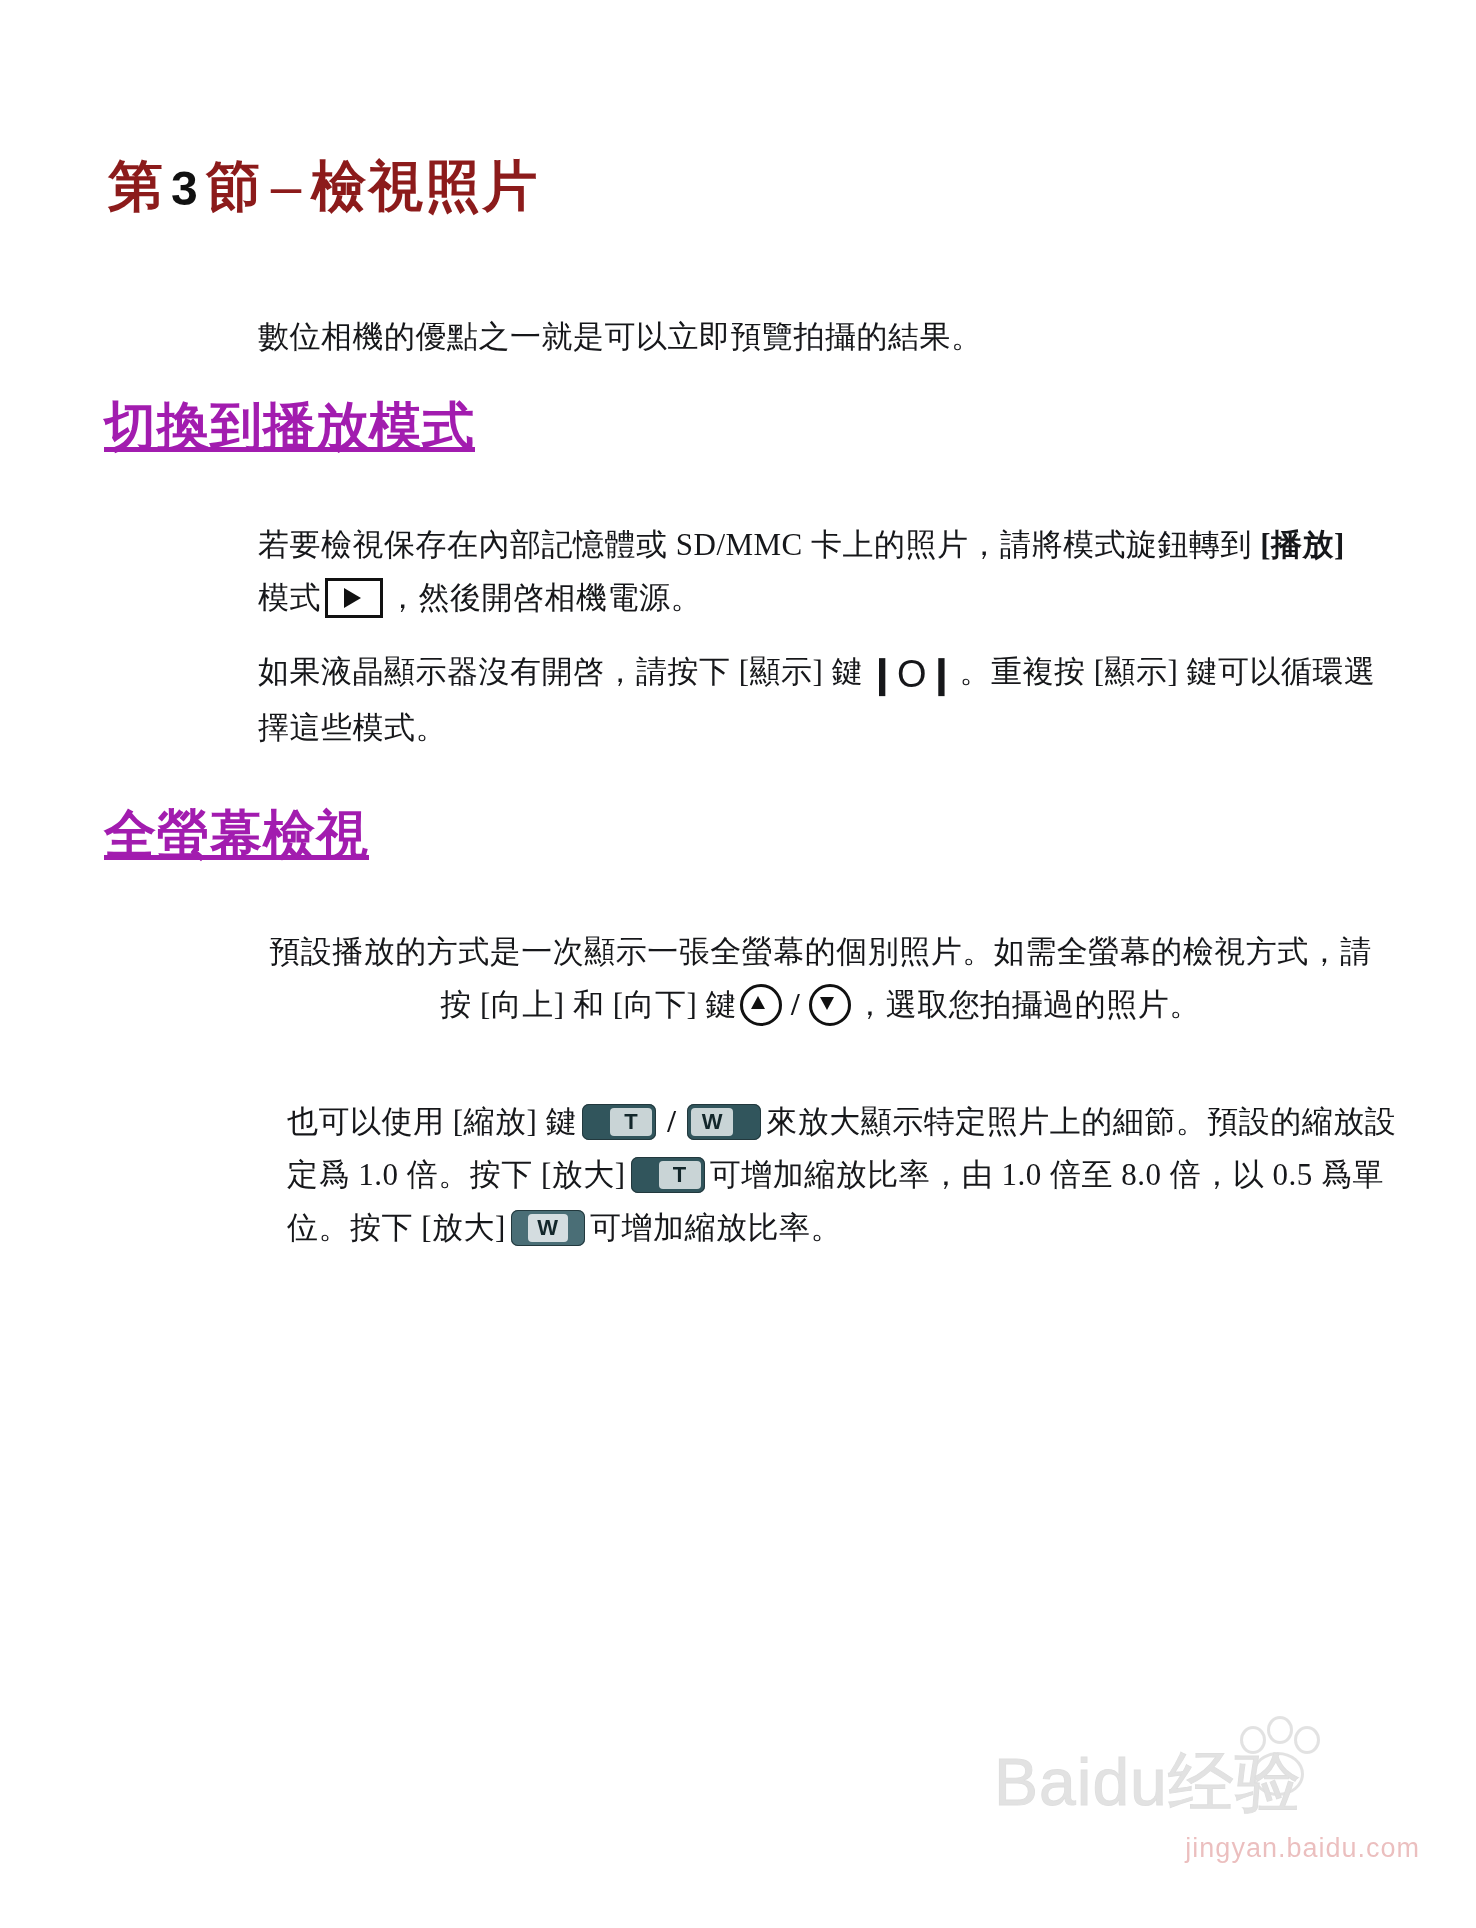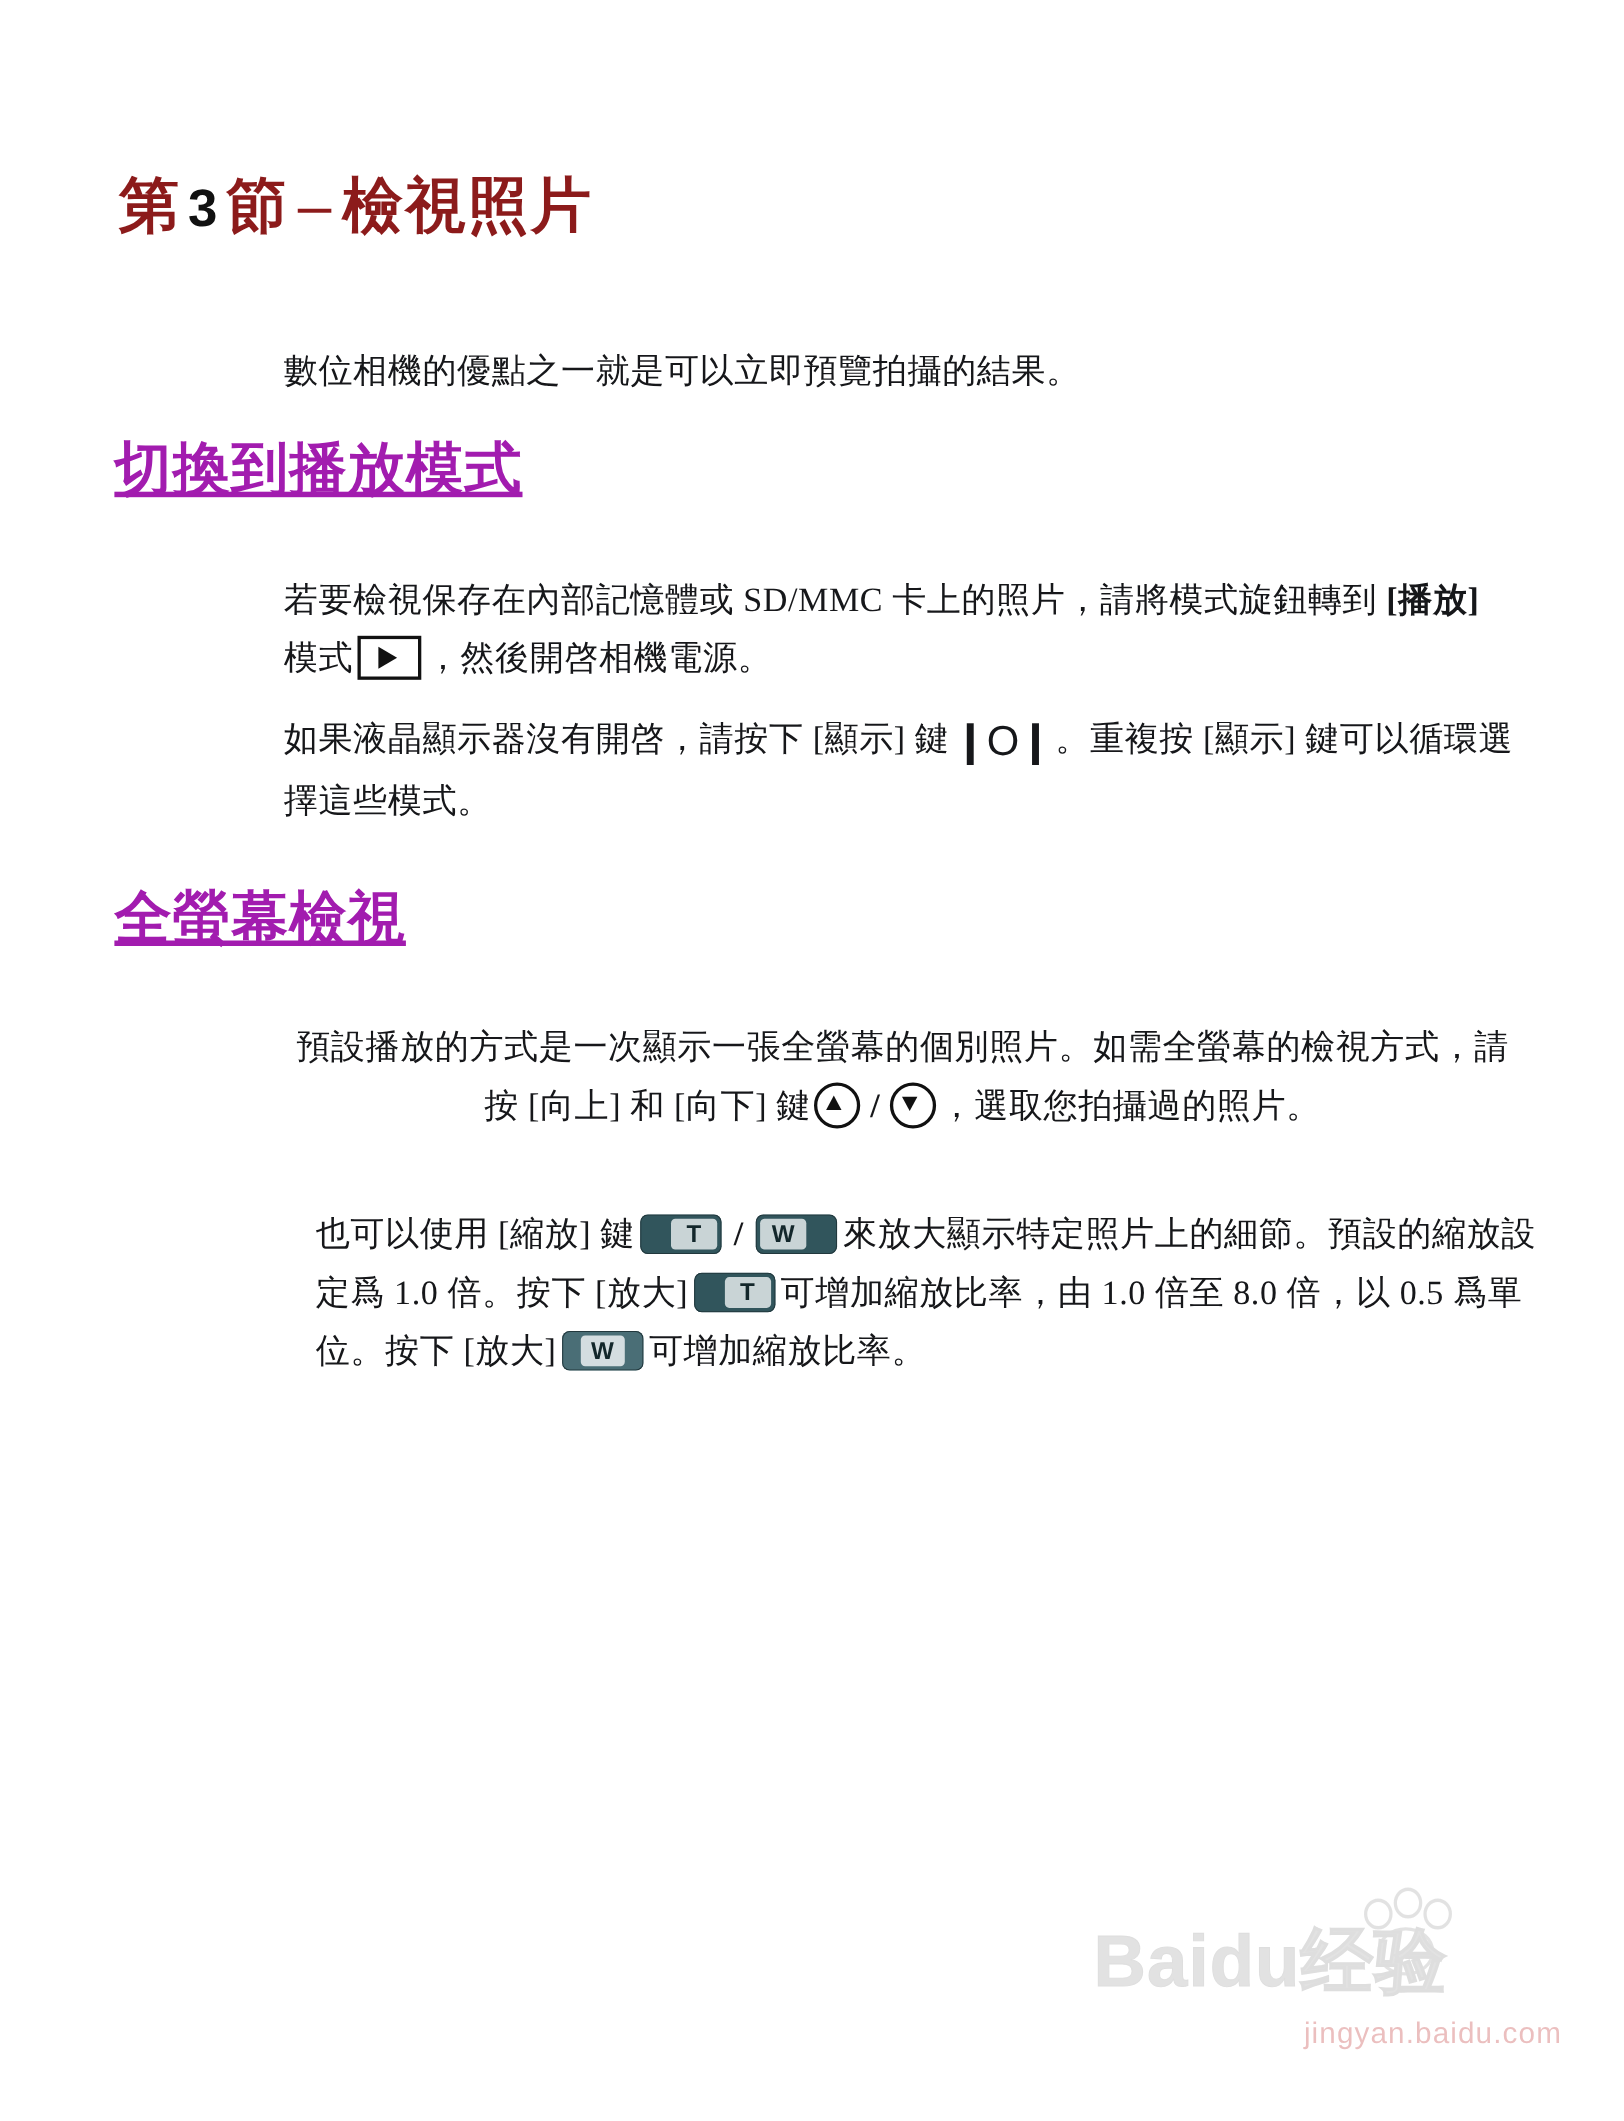--- a/index.html
+++ b/index.html
@@ -188,21 +188,21 @@
     height: 150px;
     opacity: 0.28;
     pointer-events: none;
   }
   .wm-text {
     position: absolute;
     left: 0;
     top: 22px;
     font-family: "Liberation Sans", sans-serif;
     font-size: 66px;
-    font-weight: bold;
+    font-weight: normal;
     color: #9b9b9b;
     letter-spacing: 1px;
     -webkit-text-stroke: 1px #8d8d8d;
   }
   .wm-sub {
     position: absolute;
     right: 4px;
     bottom: 2px;
     font-family: "Liberation Sans", sans-serif;
     font-size: 27px;

